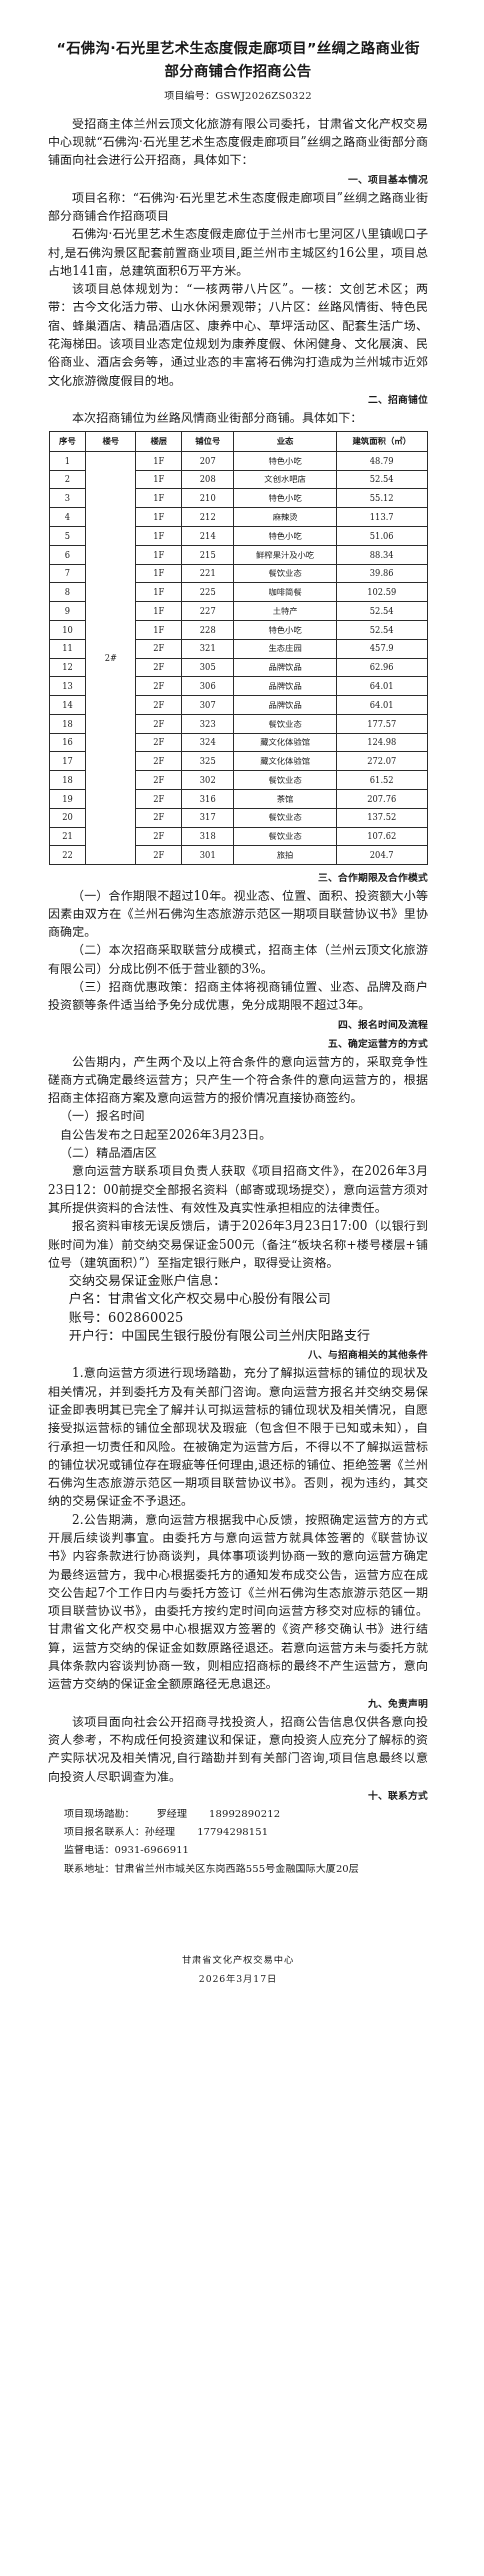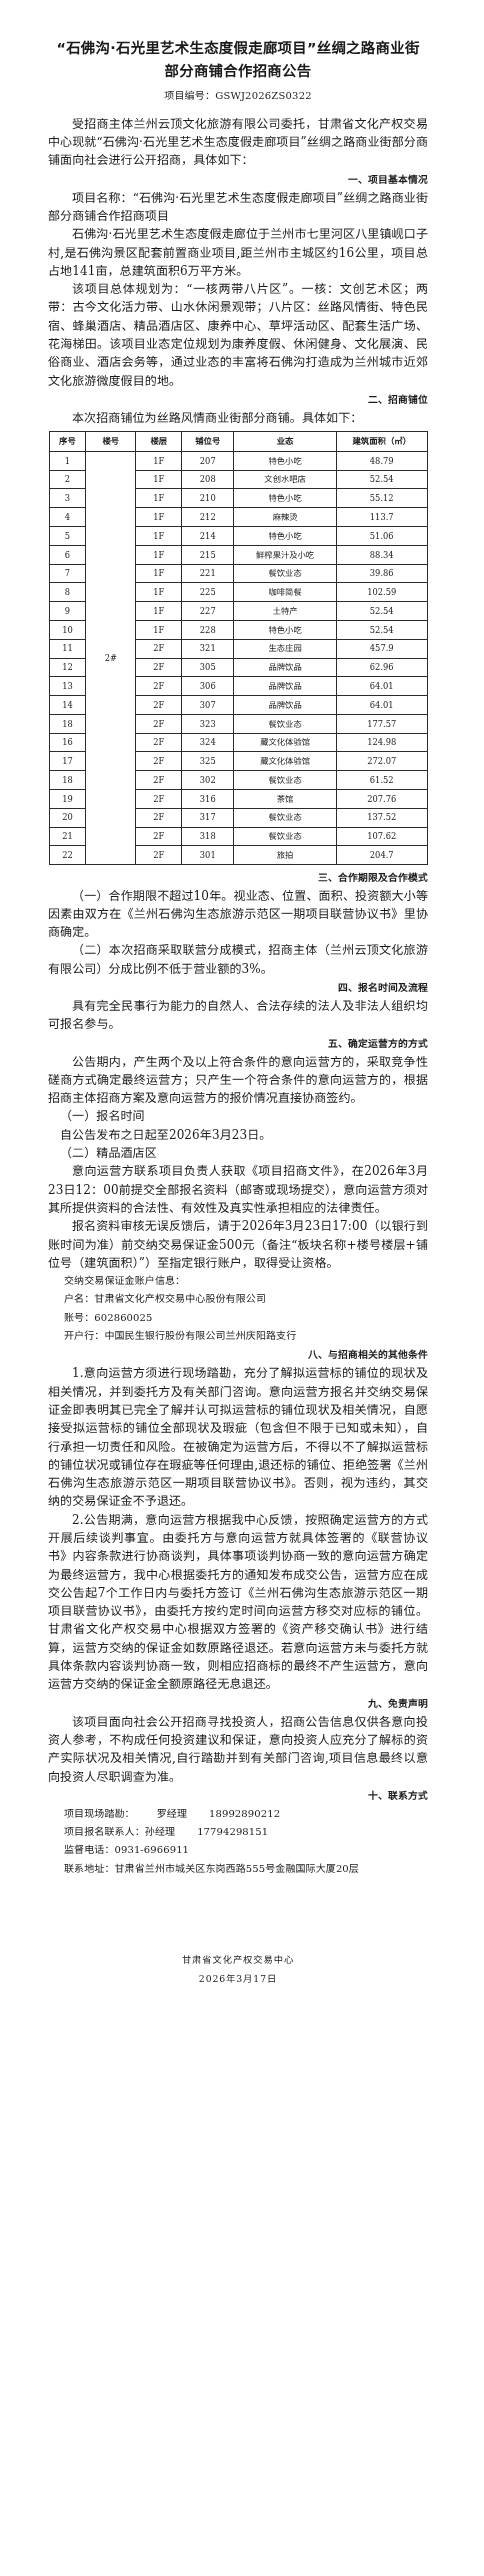--- a/index.html
+++ b/index.html
@@ -79,21 +79,21 @@
     font-size: 8.4px;
     padding: 4.3px 1.2px;
   }
   table.shops .c-idx  { width: 33px; }
   table.shops .c-bld  { width: 46px; }
   table.shops .c-flr  { width: 42px; }
   table.shops .c-slot { width: 48px; }
   table.shops .c-biz  { width: 98px; }
   table.shops .c-area { width: 86px; }
   .bank-line {
-    font-size: 10px;
+    font-size: 13px;
     line-height: 18.3px;
     margin: 0;
     text-indent: 1.6em;
     letter-spacing: 0.1px;
   }
   .contact-line {
     font-size: 10px;
     line-height: 18.3px;
     margin: 0;
     text-indent: 1.6em;
@@ -297,23 +297,23 @@
           <td class="c-slot">301</td>
           <td class="c-biz">旅拍</td>
           <td class="c-area">204.7</td>
         </tr>
       </tbody>
   </table>
 
   <h2 class="section-head">三、合作期限及合作模式</h2>
   <p class="body-text">（一）合作期限不超过10年。视业态、位置、面积、投资额大小等因素由双方在《兰州石佛沟生态旅游示范区一期项目联营协议书》里协商确定。</p>
   <p class="body-text">（二）本次招商采取联营分成模式，招商主体（兰州云顶文化旅游有限公司）分成比例不低于营业额的3%。</p>
+  <p class="body-text">（三）招商优惠政策：招商主体将视商铺位置、业态、品牌及商户投资额等条件适当给予免分成优惠，免分成期限不超过3年。</p>
 
   <h2 class="section-head">四、报名时间及流程</h2>
-  <p class="body-text">具有完全民事行为能力的自然人、合法存续的法人及非法人组织均可报名参与。</p>
 
   <h2 class="section-head">五、确定运营方的方式</h2>
   <p class="body-text">公告期内，产生两个及以上符合条件的意向运营方的，采取竞争性磋商方式确定最终运营方；只产生一个符合条件的意向运营方的，根据招商主体招商方案及意向运营方的报价情况直接协商签约。</p>
 
   <p class="body-text indent1">（一）报名时间</p>
   <p class="body-text indent1">自公告发布之日起至2026年3月23日。</p>
   <p class="body-text indent1">（二）精品酒店区</p>
   <p class="body-text">意向运营方联系项目负责人获取《项目招商文件》，在2026年3月23日12：00前提交全部报名资料（邮寄或现场提交），意向运营方须对其所提供资料的合法性、有效性及真实性承担相应的法律责任。</p>
   <p class="body-text">报名资料审核无误反馈后，请于2026年3月23日17:00（以银行到账时间为准）前交纳交易保证金500元（备注“板块名称+楼号楼层+铺位号（建筑面积）”）至指定银行账户，取得受让资格。</p>
 

